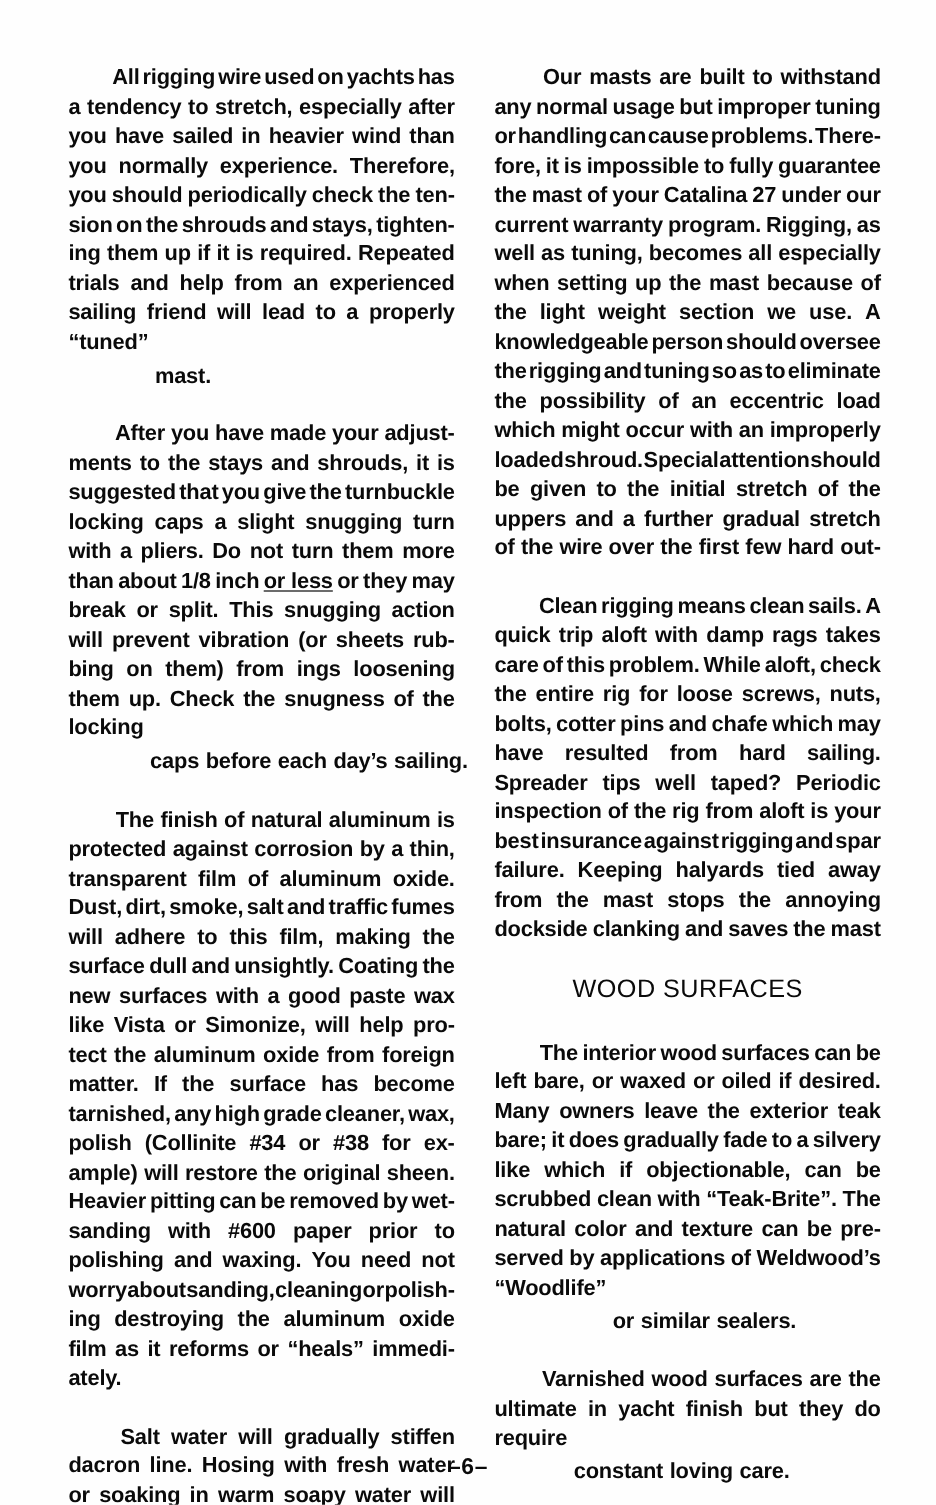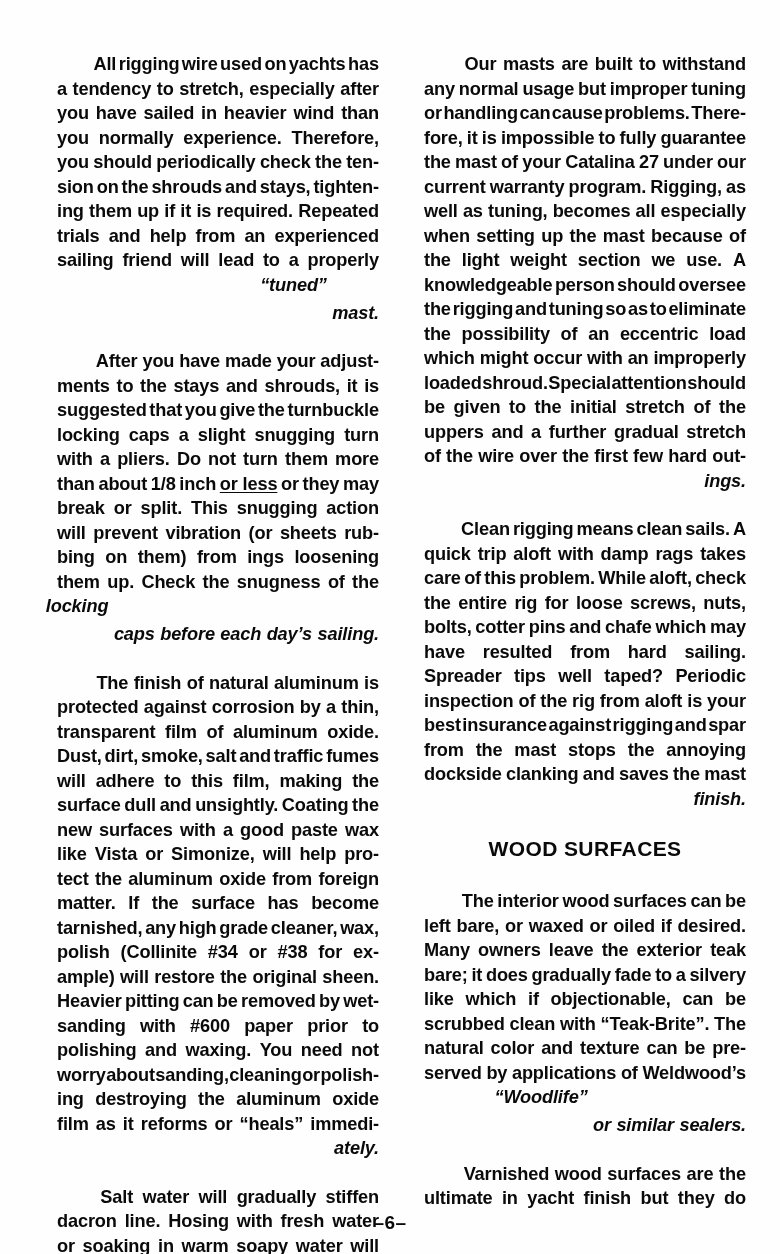--- a/index.html
+++ b/index.html
@@ -30,53 +30,53 @@
     width: 780px;
     height: 1254px;
   }
 
   .col {
     position: absolute;
     top: 52px;
     width: 322px;
   }
   .col-left  { left: 57px; }
-  .col-right { left: 424px; }
+  .col-right { left: 412px; }
 
   .para {
     margin: 0 0 24px 0;
     padding: 0;
   }
   .para:last-child { margin-bottom: 0; }
 
   
   .ln {
     display: flex;
     justify-content: space-between;
     font-size: 18.2px;
     line-height: 24.5px;
     font-weight: bold;
     letter-spacing: -0.15px;
     white-space: pre;
     word-spacing: 0;
   }
   
-  .ln.last { justify-content: flex-end; font-style: italic; }
+  .ln.last { justify-content: flex-start; }
   .ln.last .w { }
 
   .w {
     display: inline-block;
   }
   .ln.last .w + .w { margin-left: 0.30em; margin-top: 28px; }
 
   .u { text-decoration: underline; text-underline-offset: 2px; }
 
   .heading {
     font-size: 21px;
-    font-weight: bold;
+    font-weight: normal;
     text-align: center;
     letter-spacing: 0.4px;
     line-height: 28px;
     margin: 10px 0 26px 0;
   }
 
   .folio {
     position: absolute;
     left: 0;
     top: 1212px;
@@ -164,51 +164,51 @@
           <div class="ln"><span class="w">when</span><span class="w">setting</span><span class="w">up</span><span class="w">the</span><span class="w">mast</span><span class="w">because</span><span class="w">of</span></div>
           <div class="ln"><span class="w">the</span><span class="w">light</span><span class="w">weight</span><span class="w">section</span><span class="w">we</span><span class="w">use.</span><span class="w">A</span></div>
           <div class="ln"><span class="w">knowledgeable</span><span class="w">person</span><span class="w">should</span><span class="w">oversee</span></div>
           <div class="ln"><span class="w">the</span><span class="w">rigging</span><span class="w">and</span><span class="w">tuning</span><span class="w">so</span><span class="w">as</span><span class="w">to</span><span class="w">eliminate</span></div>
           <div class="ln"><span class="w">the</span><span class="w">possibility</span><span class="w">of</span><span class="w">an</span><span class="w">eccentric</span><span class="w">load</span></div>
           <div class="ln"><span class="w">which</span><span class="w">might</span><span class="w">occur</span><span class="w">with</span><span class="w">an</span><span class="w">improperly</span></div>
           <div class="ln"><span class="w">loaded</span><span class="w">shroud.</span><span class="w">Special</span><span class="w">attention</span><span class="w">should</span></div>
           <div class="ln"><span class="w">be</span><span class="w">given</span><span class="w">to</span><span class="w">the</span><span class="w">initial</span><span class="w">stretch</span><span class="w">of</span><span class="w">the</span></div>
           <div class="ln"><span class="w">uppers</span><span class="w">and</span><span class="w">a</span><span class="w">further</span><span class="w">gradual</span><span class="w">stretch</span></div>
           <div class="ln"><span class="w">of</span><span class="w">the</span><span class="w">wire</span><span class="w">over</span><span class="w">the</span><span class="w">first</span><span class="w">few</span><span class="w">hard</span><span class="w">out-</span></div>
-          <div class="ln last"><span class="w">ings.</span></div>
         </div>
         <div class="para">
           <div class="ln"><span class="w" style="width: 34px;"></span><span class="w">Clean</span><span class="w">rigging</span><span class="w">means</span><span class="w">clean</span><span class="w">sails.</span><span class="w">A</span></div>
           <div class="ln"><span class="w">quick</span><span class="w">trip</span><span class="w">aloft</span><span class="w">with</span><span class="w">damp</span><span class="w">rags</span><span class="w">takes</span></div>
           <div class="ln"><span class="w">care</span><span class="w">of</span><span class="w">this</span><span class="w">problem.</span><span class="w">While</span><span class="w">aloft,</span><span class="w">check</span></div>
           <div class="ln"><span class="w">the</span><span class="w">entire</span><span class="w">rig</span><span class="w">for</span><span class="w">loose</span><span class="w">screws,</span><span class="w">nuts,</span></div>
           <div class="ln"><span class="w">bolts,</span><span class="w">cotter</span><span class="w">pins</span><span class="w">and</span><span class="w">chafe</span><span class="w">which</span><span class="w">may</span></div>
           <div class="ln"><span class="w">have</span><span class="w">resulted</span><span class="w">from</span><span class="w">hard</span><span class="w">sailing.</span></div>
           <div class="ln"><span class="w">Spreader</span><span class="w">tips</span><span class="w">well</span><span class="w">taped?</span><span class="w">Periodic</span></div>
           <div class="ln"><span class="w">inspection</span><span class="w">of</span><span class="w">the</span><span class="w">rig</span><span class="w">from</span><span class="w">aloft</span><span class="w">is</span><span class="w">your</span></div>
           <div class="ln"><span class="w">best</span><span class="w">insurance</span><span class="w">against</span><span class="w">rigging</span><span class="w">and</span><span class="w">spar</span></div>
+          <div class="ln"><span class="w">failure.</span><span class="w">Keeping</span><span class="w">halyards</span><span class="w">tied</span><span class="w">away</span></div>
           <div class="ln"><span class="w">from</span><span class="w">the</span><span class="w">mast</span><span class="w">stops</span><span class="w">the</span><span class="w">annoying</span></div>
           <div class="ln"><span class="w">dockside</span><span class="w">clanking</span><span class="w">and</span><span class="w">saves</span><span class="w">the</span><span class="w">mast</span></div>
-          <div class="ln last"><span class="w">finish.</span></div>
         </div>
         <div class="heading">WOOD SURFACES</div>
         <div class="para">
           <div class="ln"><span class="w" style="width: 34px;"></span><span class="w">The</span><span class="w">interior</span><span class="w">wood</span><span class="w">surfaces</span><span class="w">can</span><span class="w">be</span></div>
           <div class="ln"><span class="w">left</span><span class="w">bare,</span><span class="w">or</span><span class="w">waxed</span><span class="w">or</span><span class="w">oiled</span><span class="w">if</span><span class="w">desired.</span></div>
           <div class="ln"><span class="w">Many</span><span class="w">owners</span><span class="w">leave</span><span class="w">the</span><span class="w">exterior</span><span class="w">teak</span></div>
           <div class="ln"><span class="w">bare;</span><span class="w">it</span><span class="w">does</span><span class="w">gradually</span><span class="w">fade</span><span class="w">to</span><span class="w">a</span><span class="w">silvery</span></div>
           <div class="ln"><span class="w">like</span><span class="w">which</span><span class="w">if</span><span class="w">objectionable,</span><span class="w">can</span><span class="w">be</span></div>
           <div class="ln"><span class="w">scrubbed</span><span class="w">clean</span><span class="w">with</span><span class="w">“Teak-Brite”.</span><span class="w">The</span></div>
           <div class="ln"><span class="w">natural</span><span class="w">color</span><span class="w">and</span><span class="w">texture</span><span class="w">can</span><span class="w">be</span><span class="w">pre-</span></div>
           <div class="ln"><span class="w">served</span><span class="w">by</span><span class="w">applications</span><span class="w">of</span><span class="w">Weldwood’s</span></div>
           <div class="ln last"><span class="w">“Woodlife”</span><span class="w">or</span><span class="w">similar</span><span class="w">sealers.</span></div>
         </div>
         <div class="para">
           <div class="ln"><span class="w" style="width: 34px;"></span><span class="w">Varnished</span><span class="w">wood</span><span class="w">surfaces</span><span class="w">are</span><span class="w">the</span></div>
           <div class="ln"><span class="w">ultimate</span><span class="w">in</span><span class="w">yacht</span><span class="w">finish</span><span class="w">but</span><span class="w">they</span><span class="w">do</span></div>
+          <div class="ln last"><span class="w">require</span><span class="w">constant</span><span class="w">loving</span><span class="w">care.</span></div>
         </div>
       </div>
 
   </div>
 
   <div class="folio">–6–</div>
 
 </div>
 
 </body></html>

